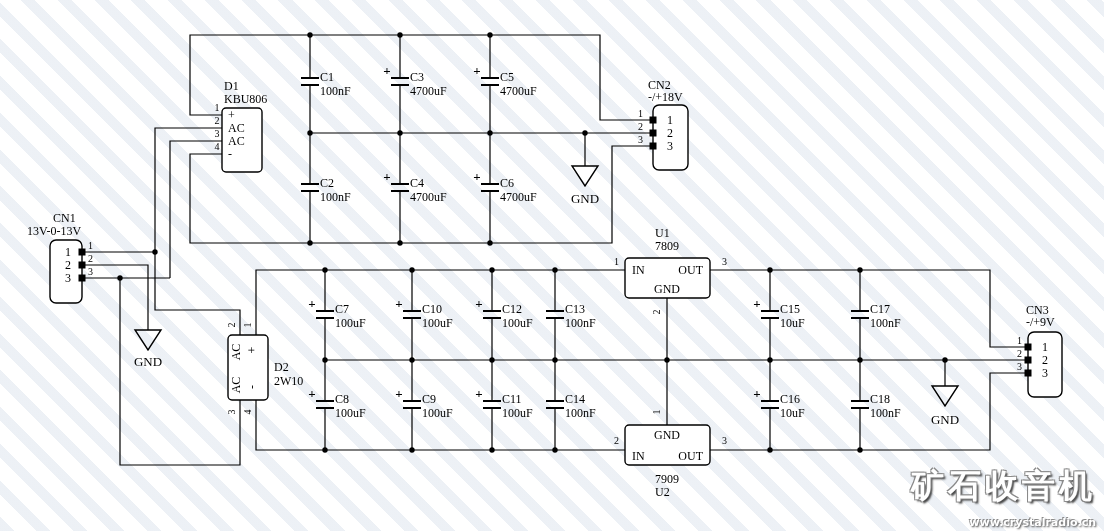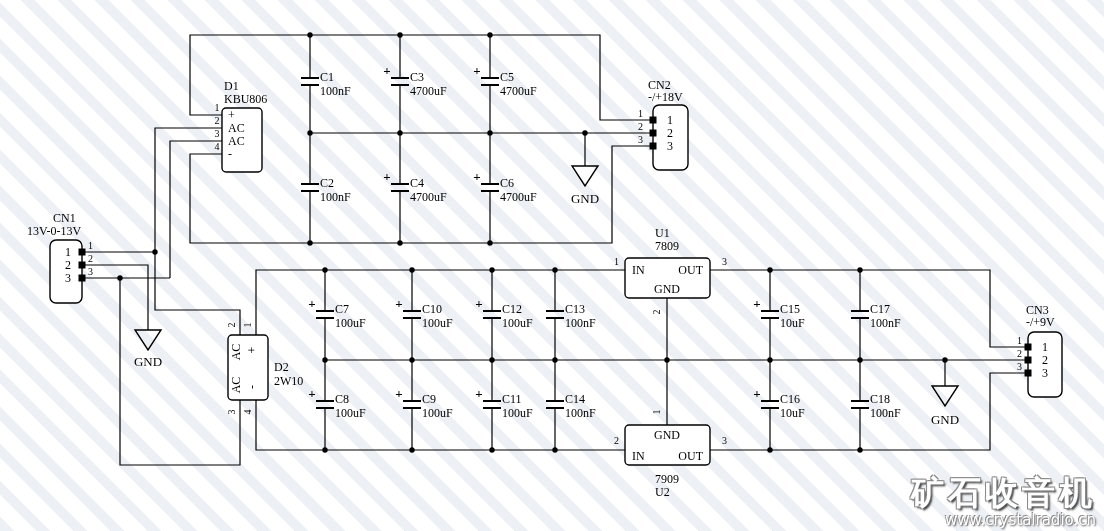--- a/index.html
+++ b/index.html
@@ -23,22 +23,22 @@
   .plate { stroke:#000; stroke-width:2; fill:none; }
   .boxc { stroke:#000; stroke-width:1.4; fill:#fff; }
   .pad { fill:#000; }
   .dots { fill:#000; stroke:none; }
   .gndtri { stroke:#000; stroke-width:1.4; fill:none; }
   .wm { position:absolute; right:8px; bottom:2px; text-align:right;
         font-family:"DejaVu Sans","Liberation Sans",sans-serif; color:#fff; }
   .wm-title { font-size:33px; font-weight:bold; letter-spacing:4px; line-height:1.08;
     text-shadow:-1px -1px 0 #8a8a8a, 1px -1px 0 #8a8a8a, -1px 1px 0 #8a8a8a,
                  2px 2px 2px rgba(50,50,50,0.9);margin-top:21px; }
-  .wm-url { font-size:15px; font-weight:normal;
-    text-shadow:-1px -1px 0 #8a8a8a, 1px 1px 2px rgba(50,50,50,0.9); }
+  .wm-url { font-size:11px; font-weight:bold;
+    text-shadow:-1px -1px 0 #8a8a8a, 1px 1px 2px rgba(50,50,50,0.9);margin-top:12px; }
 </style>
 </head>
 <body>
 
 <div class="canvas">
 <svg width="1104" height="531" viewBox="0 0 1104 531">
 
   <path class="wire" d="
     M222 115 H190 V35 H600 V120 H653
     M222 154 H190 V243 H612 V146 H653

